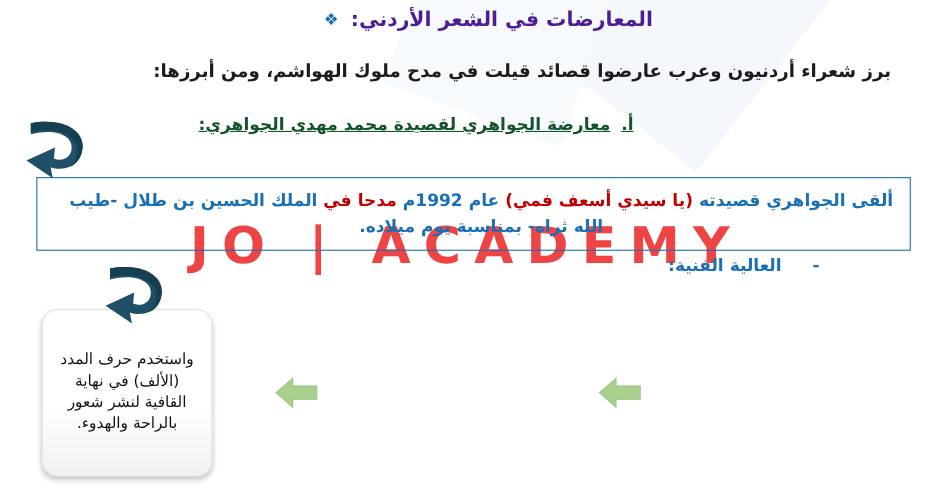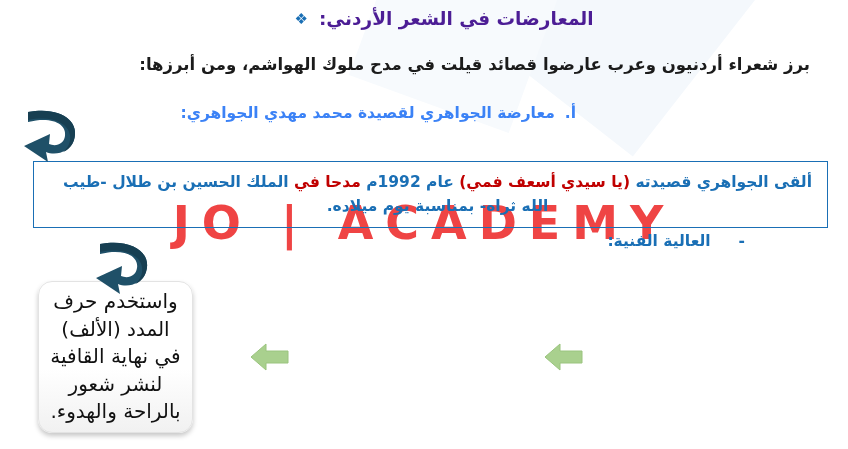--- a/index.html
+++ b/index.html
@@ -90,24 +90,25 @@
     font-size: 16.5px;
     font-weight: bold;
   }
 
   
   .item-a {
     position: absolute;
     top: 104px;
     right: 272px;
     text-align: right;
-    color: #3b82f6;
+    color: #14532d;
     font-size: 15.5px;
     font-weight: bold;
     white-space: nowrap;
+    text-decoration: underline;
   }
   .item-a .marker { margin-left: 10px; }
 
   
   .quote-box {
     position: absolute;
     top: 140px;
     right: 20px;
     width: 795px;
     box-sizing: border-box;
@@ -157,21 +158,21 @@
     background: linear-gradient(180deg,#ffffff 0%,#ffffff 58%,#f1f1f1 100%);
     border: 1px solid #e3e3e3;
     border-radius: 14px;
     box-shadow: 0 3px 5px rgba(0,0,0,0.22), inset 0 1px 0 #ffffff;
     display: flex;
     align-items: center;
     justify-content: flex-end;
     text-align: center;
     padding: 6px 9px;
     color: #111111;
-    font-size: 20px;
+    font-size: 14px;
     line-height: 1.38;
   }
   .chip.c1 { right: 76px; }
   .chip.c2 { right: 355px; width: 170px; }
   .chip.c3 { right: 655px; }
 
   .green-arrow {
     position: absolute;
     top: 56px;
     width: 44px;

